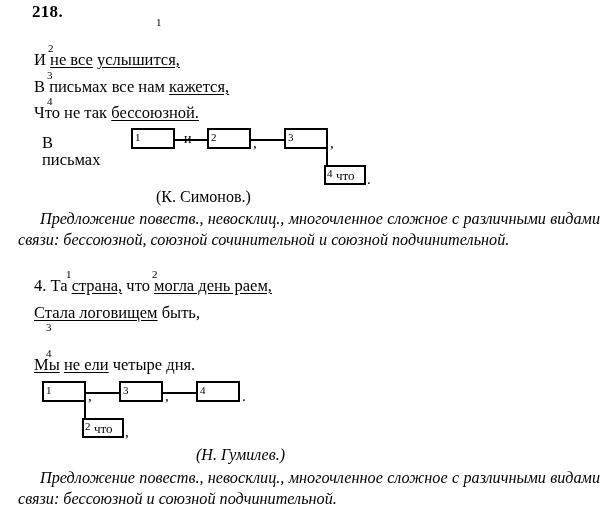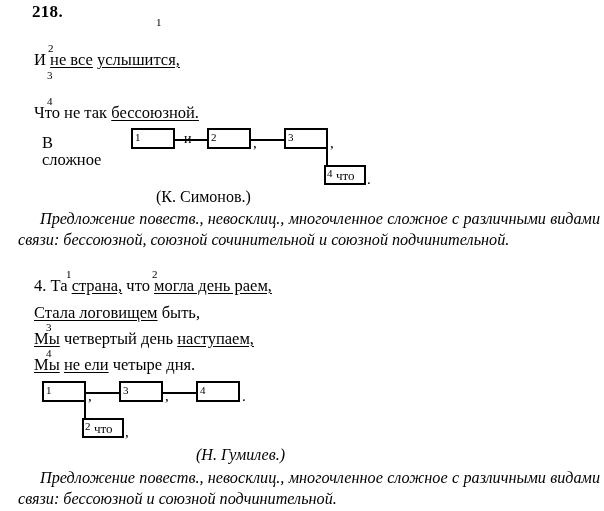--- a/index.html
+++ b/index.html
@@ -116,27 +116,28 @@
 
 <div class="page">
 
   <div class="abs ex-num">218.</div>
 
   <div class="sup" style="left:152px; top:17px;">1</div>
 
   <div class="abs poem-line" style="top:52px;"><span>И </span><span class="u">не все</span> <span class="u">услышится,</span></div>
   <div class="sup" style="left:44px; top:43px;">2</div>
 
+  <div class="abs poem-line" style="top:79px;"><span>В письмах все нам </span><span class="u">кажется,</span></div>
   <div class="sup" style="left:43px; top:70px;">3</div>
 
   <div class="abs poem-line" style="top:105px;"><span>Что не так </span><span class="u">бессоюзной.</span></div>
   <div class="sup" style="left:43px; top:96px;">4</div>
 
   <div class="scheme">
-    <div class="lead" style="left:38px; top:135px;">В сложное</div>
+    <div class="lead" style="left:38px; top:135px;">В письмах</div>
 
     <div class="box" style="left:127px; top:128px; width:44px; height:21px;"></div>
     <div class="box-num" style="left:131px; top:132px;">1</div>
 
     <div class="hline" style="left:171px; top:139px; width:32px;"></div>
     <div class="conj" style="left:180px; top:132px;">и</div>
 
     <div class="box" style="left:203px; top:128px; width:44px; height:21px;"></div>
     <div class="box-num" style="left:207px; top:132px;">2</div>
     <div class="punct" style="left:249px; top:136px;">,</div>
@@ -158,21 +159,20 @@
   <div class="abs attrib" style="top:188px;">(К. Симонов.)</div>
 
   <div class="note" style="top:209px;"><span class="ind"></span><span>Предложение повеств., невосклиц., многочленное сложное с различными видами связи: бессоюзной, союзной сочинительной и союзной подчинительной.</span></div>
 
   <div class="abs poem-line" style="top:278px;"><span>4. Та </span><span class="u">страна,</span><span> что </span><span class="u">могла день раем,</span></div>
   <div class="sup" style="left:62px; top:269px;">1</div>
   <div class="sup" style="left:148px; top:269px;">2</div>
 
   <div class="abs poem-line" style="top:305px;"><span class="u">Стала логовищем</span><span> быть,</span></div>
 
-  <div class="abs poem-line" style="top:331px;"><span class="u">Мы</span><span> четвертый день </span><span class="u">наступаем,</span></div>
   <div class="sup" style="left:42px; top:322px;">3</div>
 
   <div class="abs poem-line" style="top:357px;"><span class="u">Мы</span><span> </span><span class="u">не ели</span><span> четыре дня.</span></div>
   <div class="sup" style="left:42px; top:348px;">4</div>
 
   <div class="scheme">
 
     <div class="box" style="left:38px; top:381px; width:44px; height:21px;"></div>
     <div class="box-num" style="left:42px; top:385px;">1</div>
     <div class="punct" style="left:84px; top:389px;">,</div>

